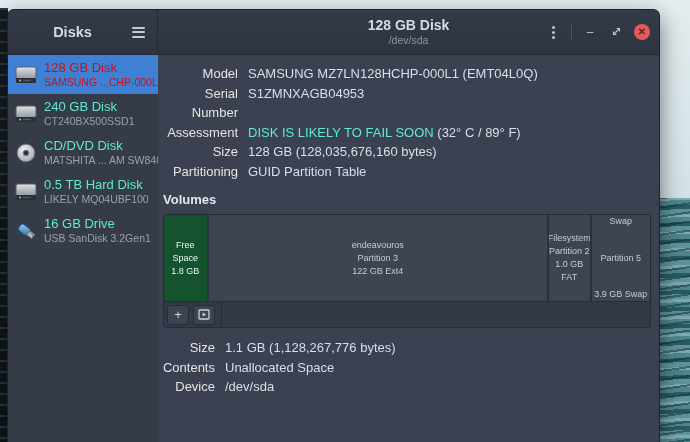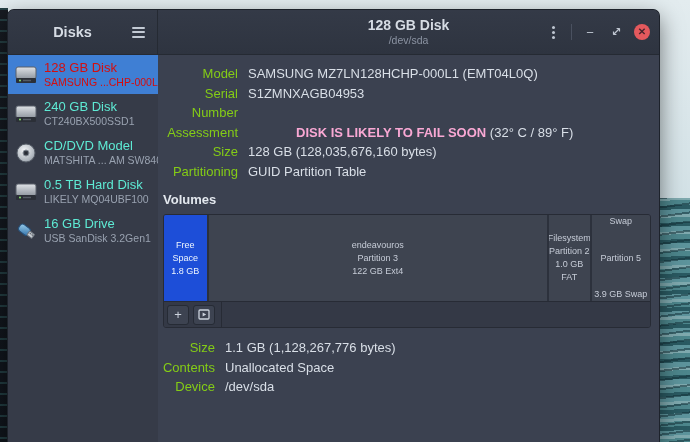--- a/index.html
+++ b/index.html
@@ -53,34 +53,34 @@
   .side-item .txt { display:flex; flex-direction:column; line-height:1.25; min-width:0; }
   .side-item .t1 { color:#5eead4; font-size:13px; white-space:nowrap; }
   .side-item .t2 { color:#99a2b0; font-size:10.5px; white-space:nowrap; }
   .side-item.sel { background:#3f7fd4; }
   .side-item.sel .t1, .side-item.sel .t2 { color:#d40e0e; }
   .icn { width:27px; height:24px; flex:0 0 27px; display:flex; align-items:center; justify-content:center; }
 
   
   .main { background:#3b4150; padding-top:9px; overflow:hidden; }
   .irow { display:flex; line-height:19.5px; font-size:13px; }
-  .ilabel { width:80px; text-align:right; margin-right:10px; color:#84cc16; flex:0 0 80px; }
+  .ilabel { width:80px; text-align:right; margin-right:10px; color:#e5e5e5; flex:0 0 80px; }
   .ivalue { color:#d9dfe7; }
-  .alert { color:#f9a8d4; font-weight:bold;margin-left:48px; }
+  .alert { color:#5eead4; font-weight:normal; }
   .grid2 .ilabel { width:57px; flex:0 0 57px; }
 
   .vol-head { margin:11px 0 7px 5px; color:#e3e8ee; font-size:13px; font-weight:bold; }
 
   .vol-widget { margin:0 8px 0 5px; border:1px solid #272b35; border-radius:3px; overflow:hidden; }
   .vol-bar { display:flex; height:86px; background:#3e4450; }
   .seg { border-right:2px solid #2c313c; display:flex; flex-direction:column;
     align-items:center; justify-content:center; text-align:center; cursor:pointer;
     color:#c6ccd7; font-size:9px; line-height:13px; overflow:hidden; }
   .seg:last-child { border-right:none;justify-content:space-between; }
-  .seg.sel { background:#1d4ed8; color:#eef5fd; }
+  .seg.sel { background:#14532d; color:#eef5fd; }
   .vol-toolbar { display:flex; align-items:center; gap:4px; height:26px;
     background:#343946; border-top:1px solid #272b35; padding-left:3px; }
   .tool-btn { width:22px; height:20px; background:#3d4351; border:1px solid #262b35;
     border-radius:3px; color:#ccd3dd; font-size:13px; display:flex; align-items:center;
     justify-content:center; cursor:pointer; }
   .tool-sep { width:1px; height:26px; background:#272b35; margin-left:2px; }
 
   .grid2 { margin-top:10px; }
 </style>
 </head>
@@ -173,21 +173,21 @@
                 <stop offset="0.7" stop-color="#aeb5bd"></stop>
             <stop offset="1" stop-color="#7d848d"></stop>
               </radialGradient>
             </defs>
           <circle cx="11" cy="11" r="9" fill="url(#cd)" stroke="#5a616b"></circle>
           <circle cx="11" cy="11" r="3" fill="#3a3f4a" stroke="#868d96"></circle>
           <circle cx="11" cy="11" r="1.3" fill="#272b33"></circle>
         </svg>
         </span>
       <span class="txt">
-        <span class="t1">CD/DVD Model</span>
+        <span class="t1">CD/DVD Disk</span>
         <span class="t2">MATSHITA ... AM SW840</span>
       </span>
     </div>
 
     <div class="side-item">
       <span class="icn">
         <svg width="24" height="20" viewBox="0 0 24 20">
           <rect x="2" y="2" width="20" height="12" rx="2" fill="url(#hd)" stroke="#5a616b"></rect>
           <rect x="2" y="13" width="20" height="5" rx="1" fill="#2b2f37"></rect>
           <circle cx="6" cy="15.5" r="1" fill="#88e06a"></circle>

